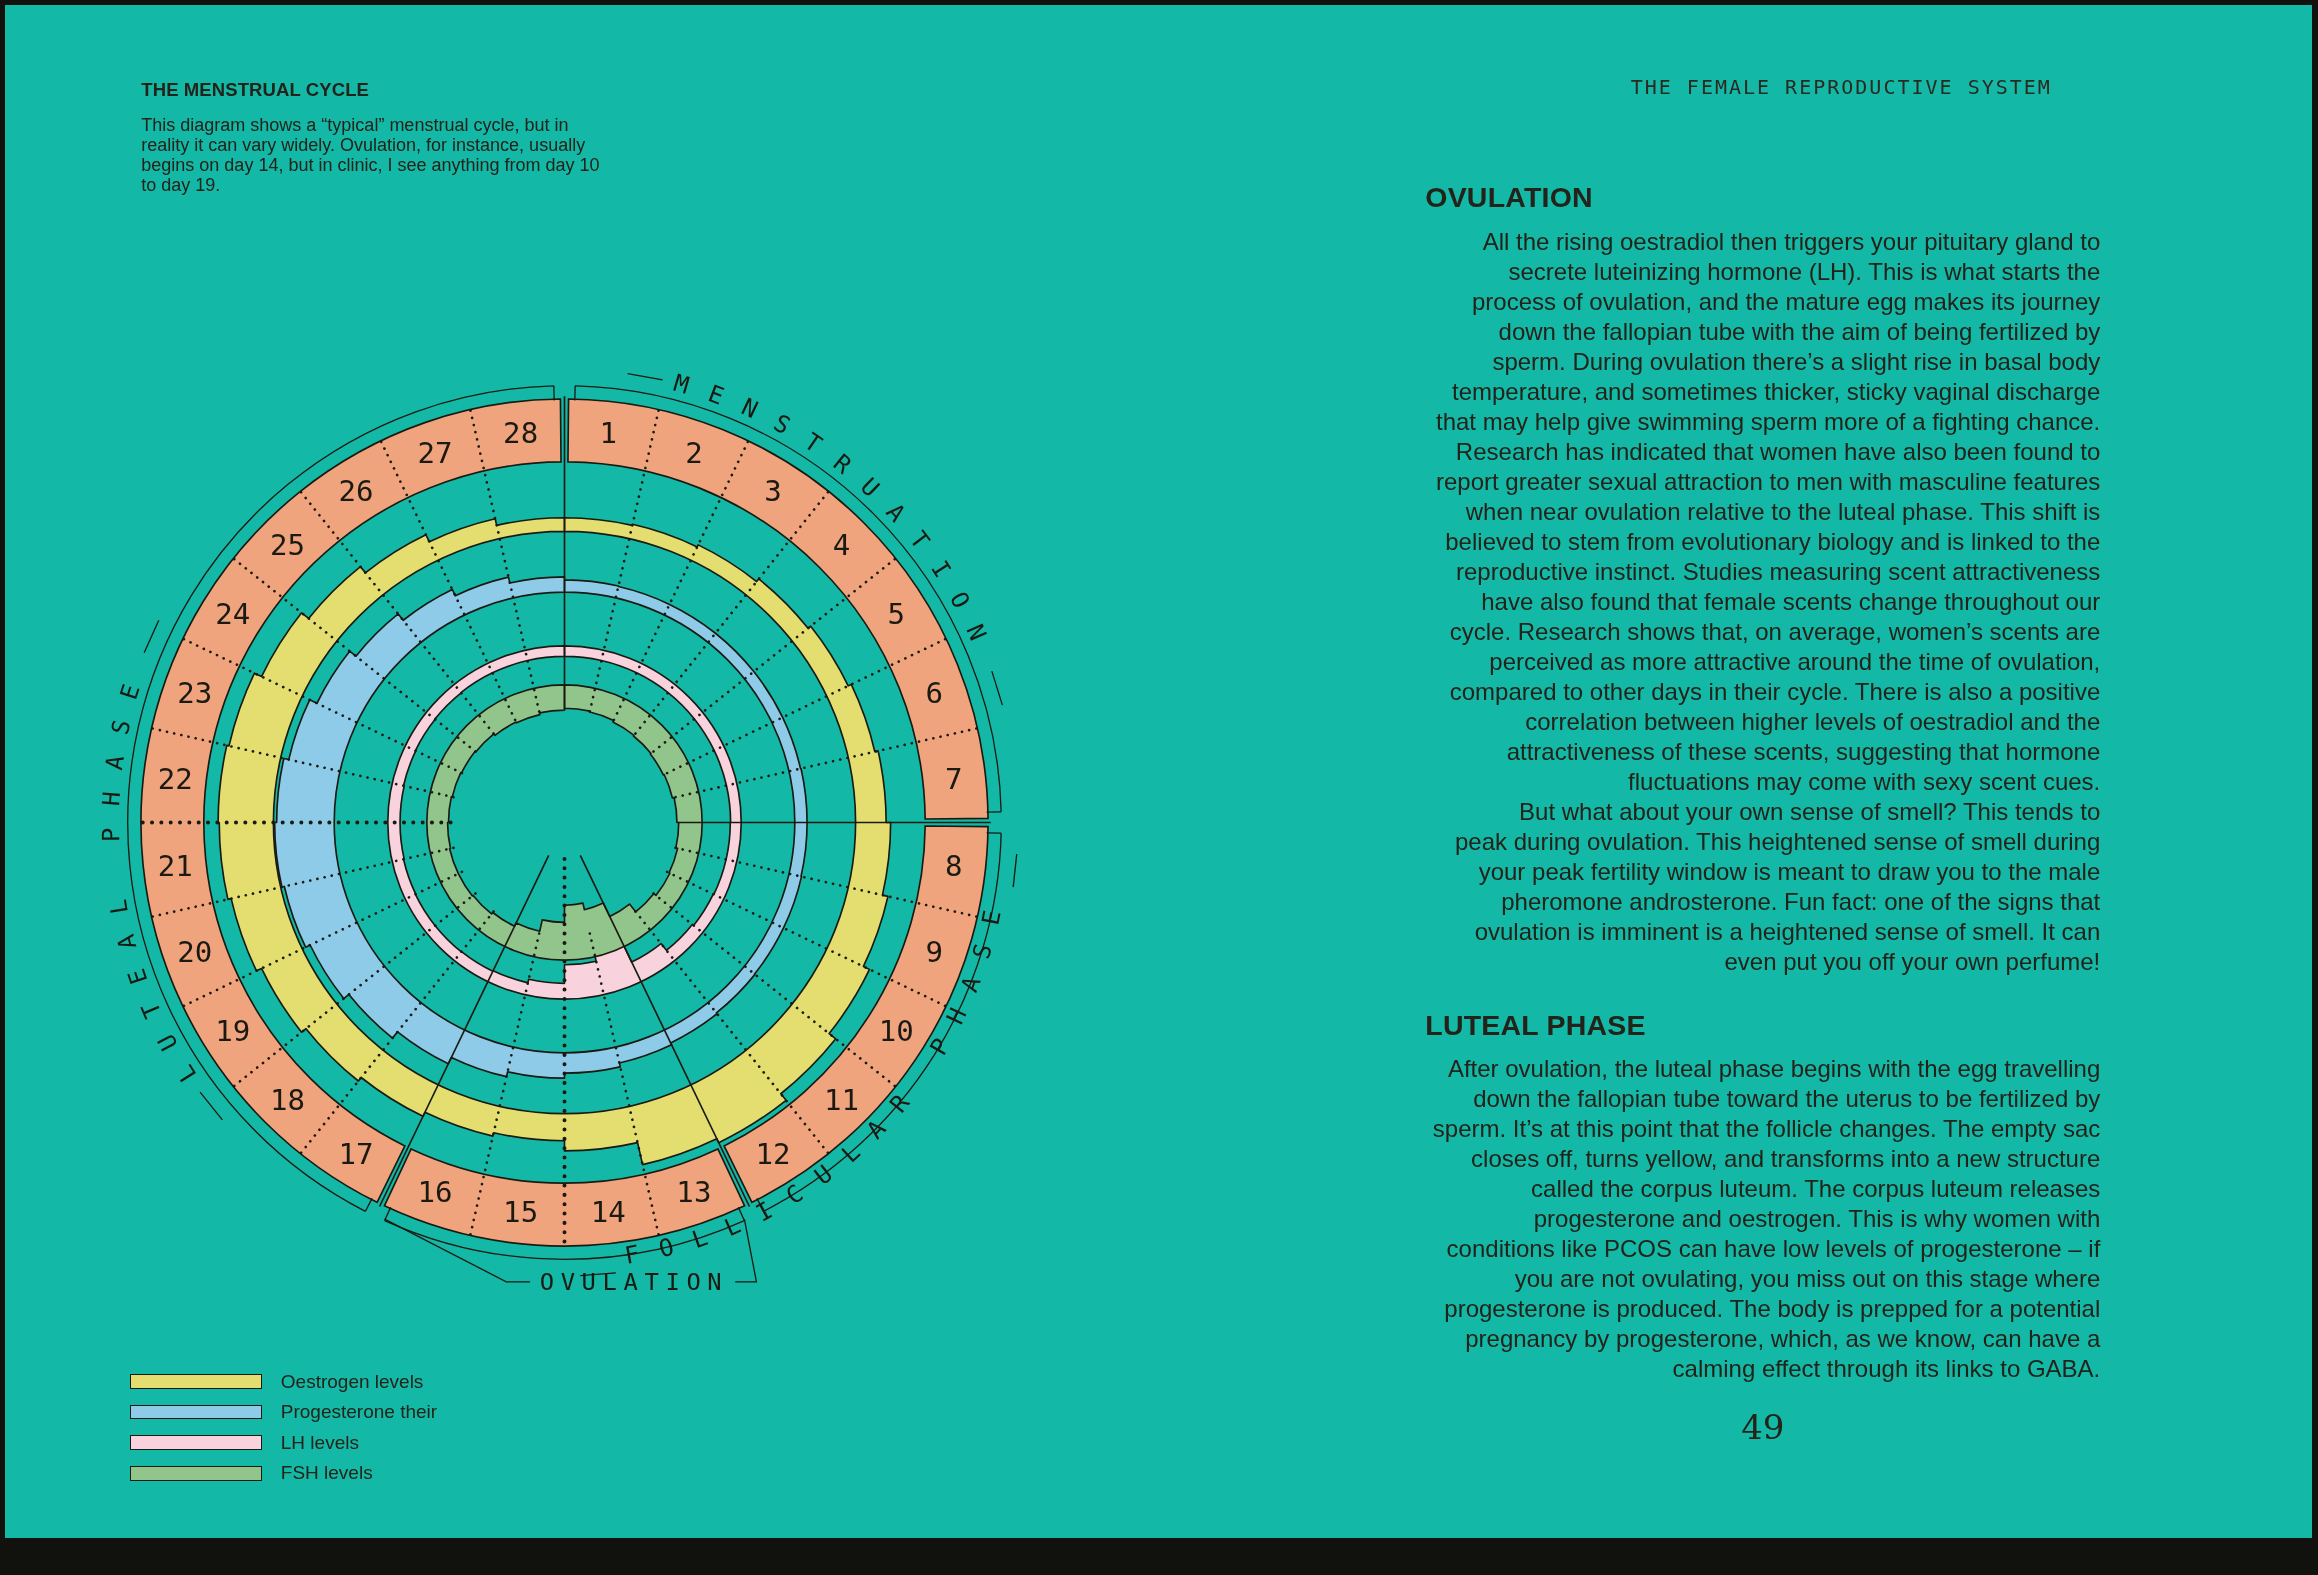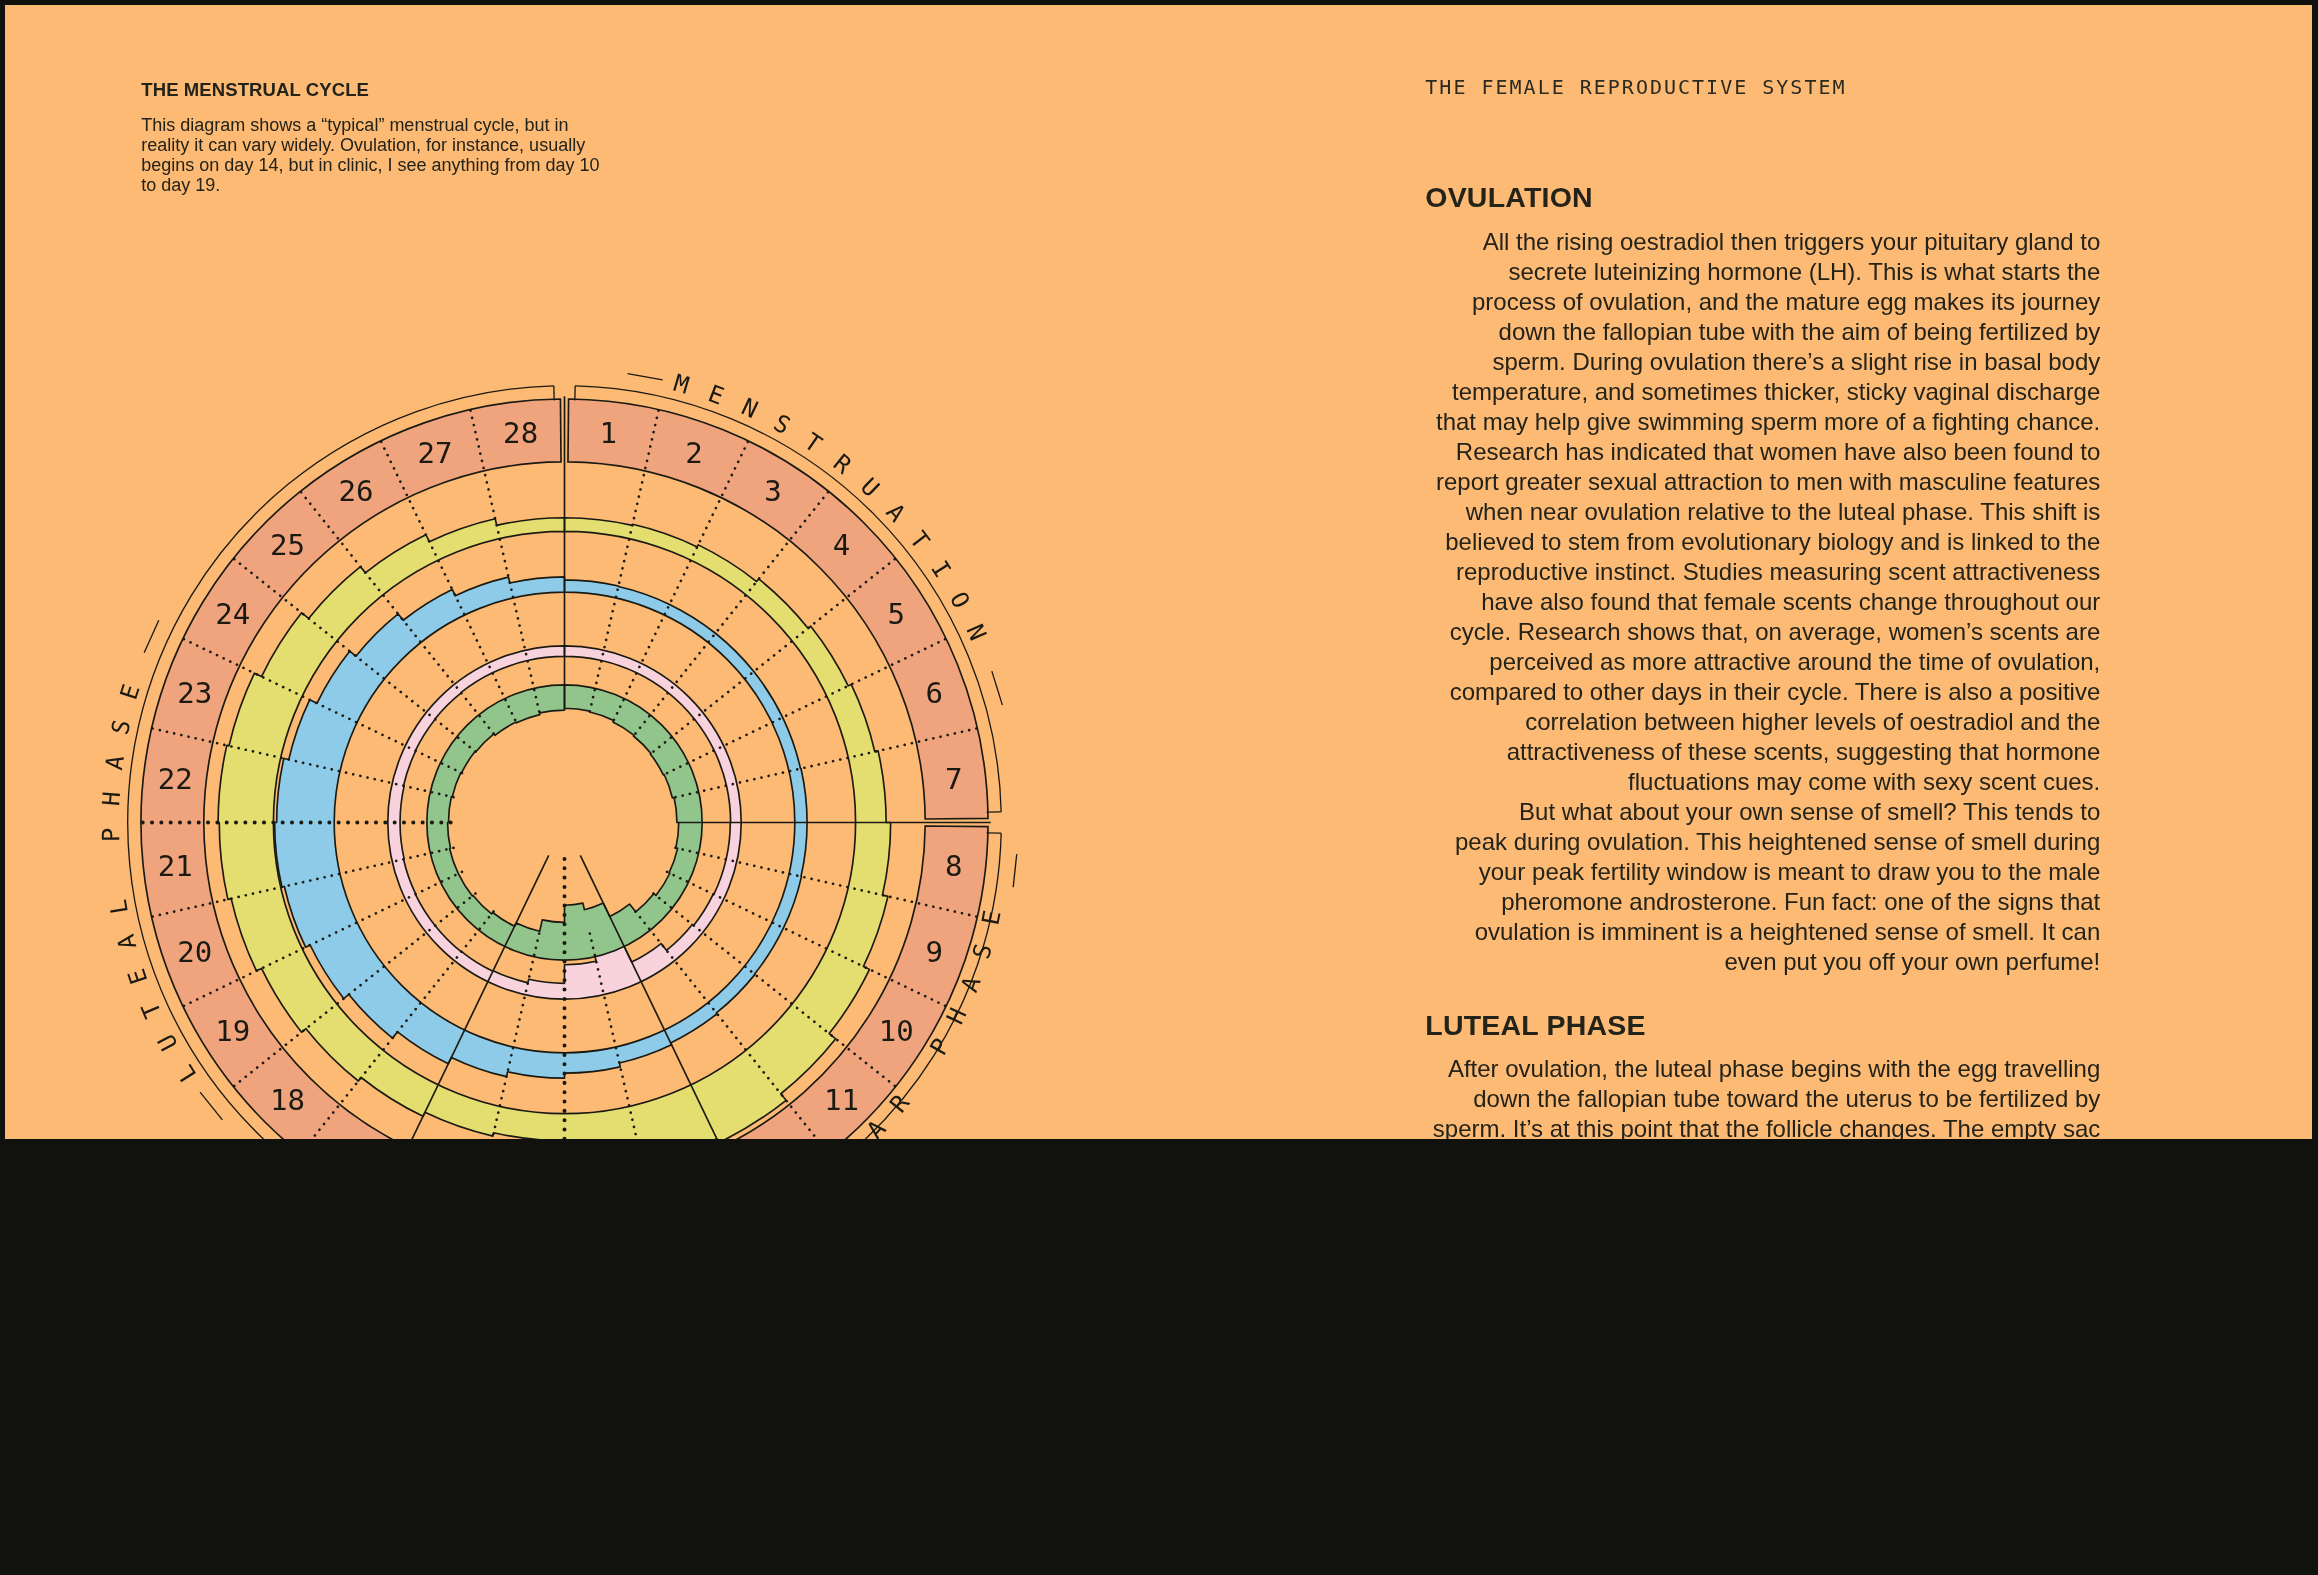--- a/index.html
+++ b/index.html
@@ -1,30 +1,30 @@
 <!DOCTYPE html>
 <html style="font-size:10.6px"><head>
 <meta charset="utf-8">
 <style>
   html,body{margin:0;padding:0;}
   body{
     width:2319px;height:1576px;position:relative;background:#11110d;
     font-family:"Liberation Sans", sans-serif;color:#23231a;
   }
   .page{
-    position:absolute;left:5.3px;top:5.3px;width:2307px;height:1134px;
-    background:#fdba74;overflow:hidden;
+    position:absolute;left:5.3px;top:5.3px;width:2307px;height:1533px;
+    background:#14b8a6;overflow:hidden;
   }
   
   .caption{position:absolute;left:136px;top:74px;width:477px;}
   .caption h1{font-size:18.5px;line-height:21px;font-weight:bold;margin:0;letter-spacing:0.1px;}
   .caption p{font-size:18px;line-height:20px;margin:15px 0 0 0;}
   
   .running-head{
-    position:absolute;left:1420px;top:70px;width:672px;text-align:left;
+    position:absolute;left:1500px;top:70px;width:672px;text-align:center;
     font-family:"DejaVu Sans Mono", monospace;font-size:20px;letter-spacing:2px;color:#2a2a20;
   }
   
   .col{position:absolute;left:1420px;top:177px;width:675px;}
   .col h2{font-size:28.5px;line-height:30px;margin:0 0 14.6px 0;font-weight:bold;letter-spacing:0.2px;}
   .col h2.second{margin-top:33px;}
   .col p{font-size:24px;line-height:30px;margin:0;text-align:right;}
   .col p.indent{text-indent:38px;}
   .page-number{
     position:absolute;left:1420px;top:1402px;width:675px;text-align:center;

